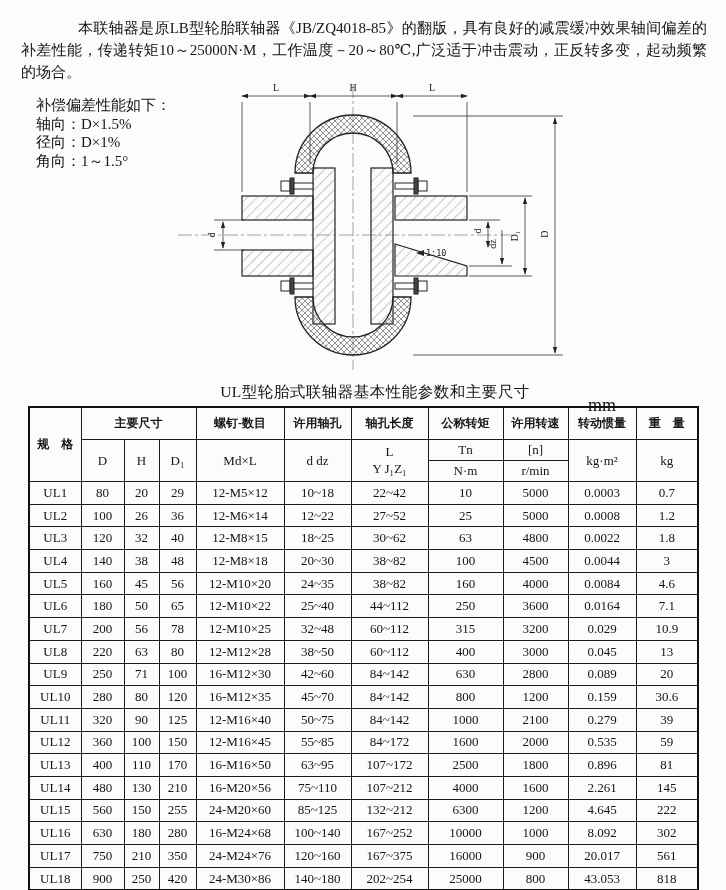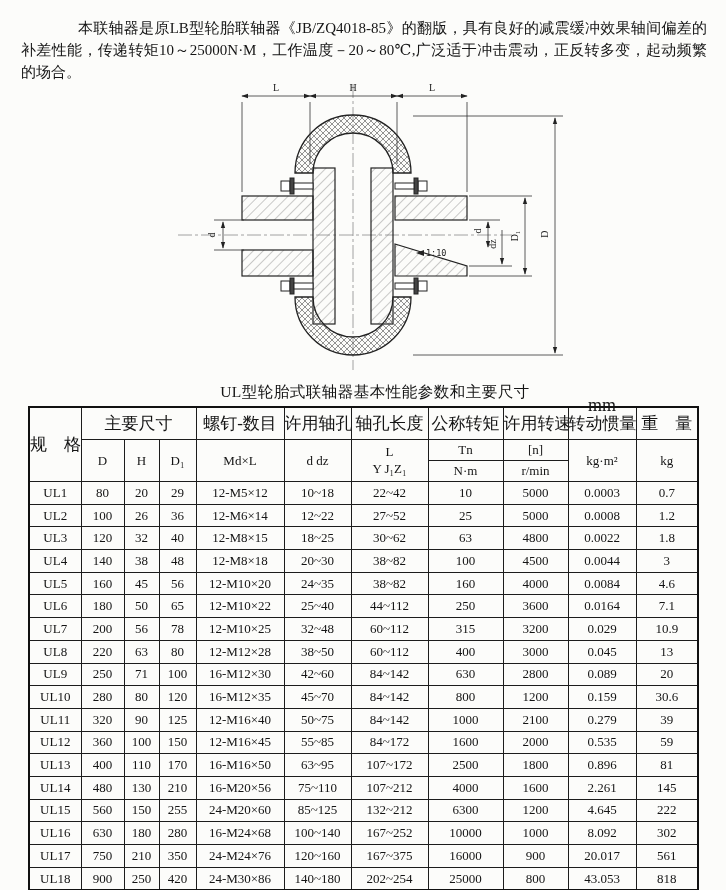--- a/index.html
+++ b/index.html
@@ -25,31 +25,37 @@
   table.params{
     position:absolute;left:28px;top:406px;width:669px;
     border-collapse:collapse;table-layout:fixed;
     font-size:13px;text-align:center;
   }
   table.params th,table.params td{
     border:1px solid #1c1c1c;padding:0;font-weight:normal;
     vertical-align:middle;overflow:hidden;white-space:nowrap;
   }
   table.params{border:2px solid #111;}
-  thead tr.h1 th{height:31px;font-size:17px;}
+  thead tr.h1 th{height:31px;font-size:12px;font-weight:bold;}
   thead tr.h2 th{height:20px;}
   thead tr.h3 th{height:20px;margin-left:12px;}
   tbody td{height:21.7px;}
   .two-line{line-height:1.25;}
 </style>
 </head>
 <body>
 
 <div class="intro-block">
   <p class="intro-p">本联轴器是原LB型轮胎联轴器《JB/ZQ4018-85》的翻版，具有良好的减震缓冲效果轴间偏差的补差性能，传递转矩10～25000N·M，工作温度－20～80℃,广泛适于冲击震动，正反转多变，起动频繁的场合。</p>
+  <div class="spec-lines">
+    <div>补偿偏差性能如下：</div>
+    <div>轴向：D×1.5%</div>
+    <div>径向：D×1%</div>
+    <div>角向：1～1.5°</div>
+  </div>
 </div>
 
 <div class="diagram-wrap">
 <svg width="450" height="302" viewBox="0 0 450 302">
   <defs>
     <pattern id="hatch" width="7" height="7" patternUnits="userSpaceOnUse" patternTransform="rotate(45)">
       <line x1="0" y1="0" x2="0" y2="7" stroke="#7a7a7a" stroke-width="0.8"></line>
     </pattern>
     <pattern id="xhatch" width="6" height="6" patternUnits="userSpaceOnUse">
       <path d="M0,6 L6,0 M0,0 L6,6" stroke="#666" stroke-width="0.7" fill="none"></path>

